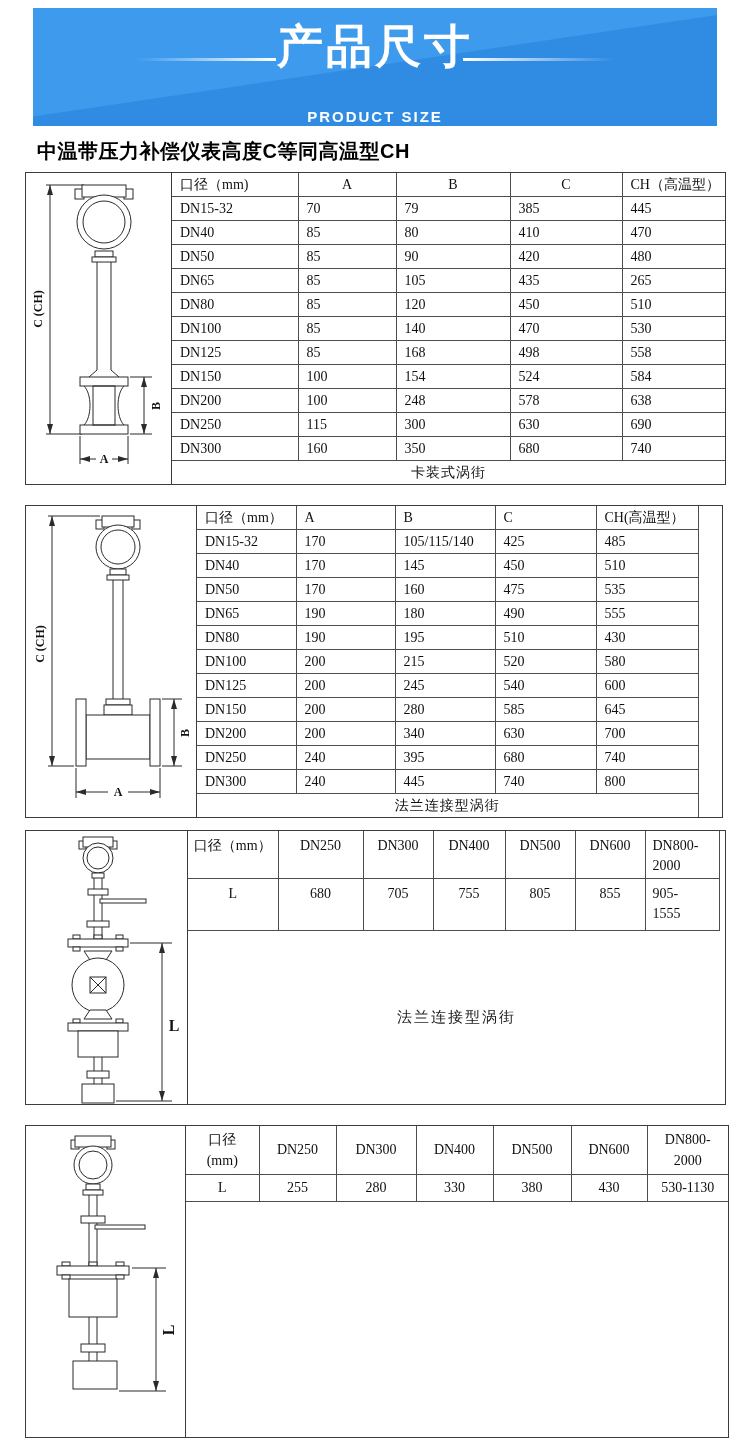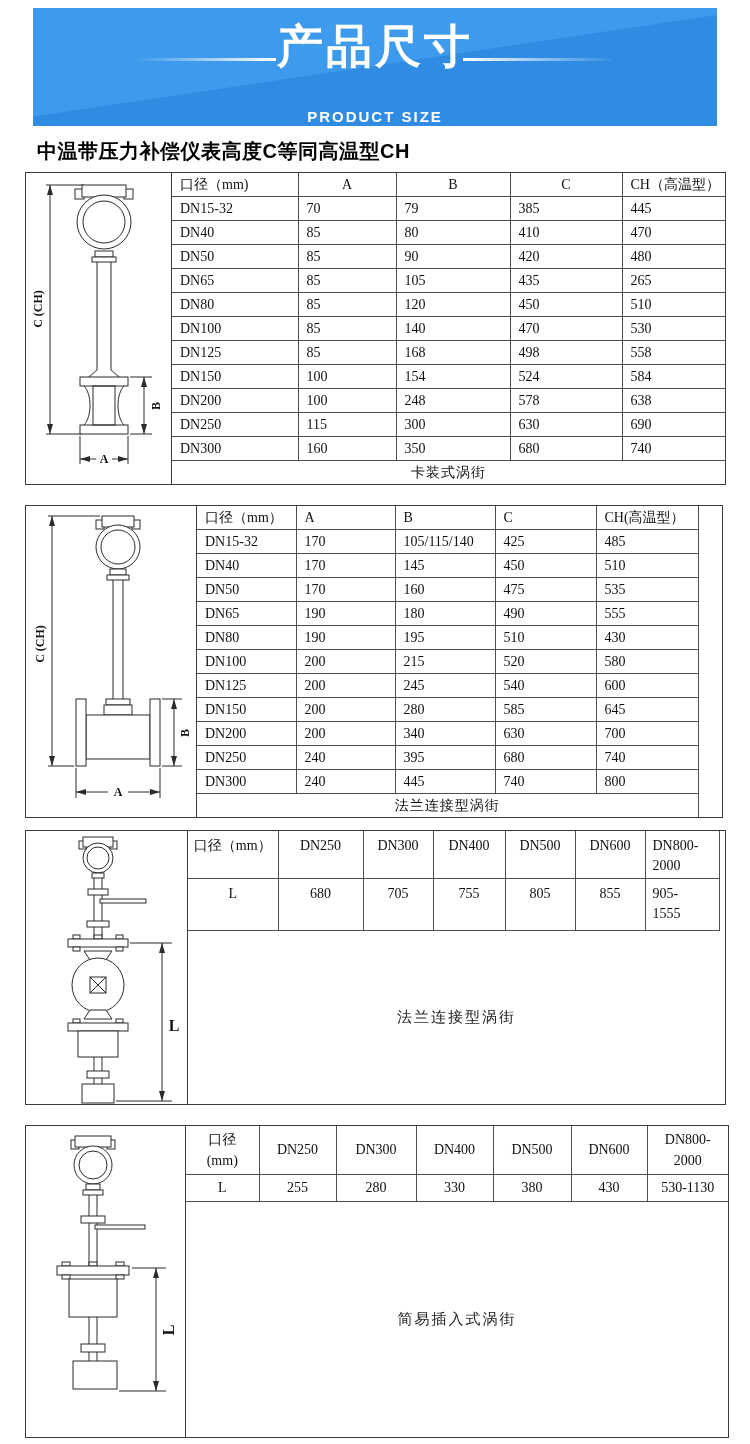--- a/index.html
+++ b/index.html
@@ -577,15 +577,14 @@
           <td>L</td>
           <td>255</td>
           <td>280</td>
           <td>330</td>
           <td>380</td>
           <td>430</td>
           <td>530-1130</td>
         </tr>
       </tbody>
     </table>
-    <div class="caption-area">简易插入式涡街</div>
   </div>
 </div>
 
 </body></html>

